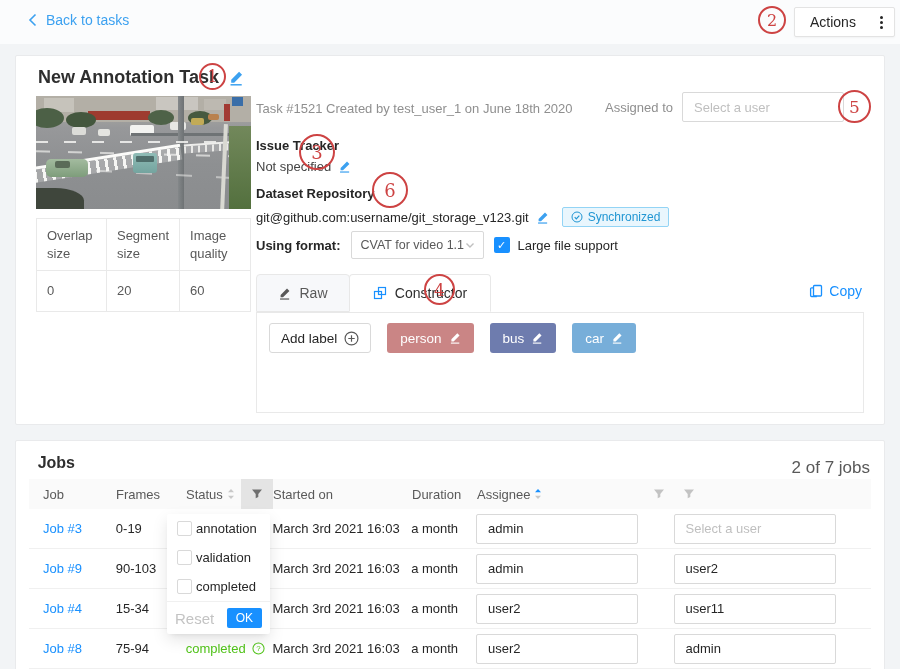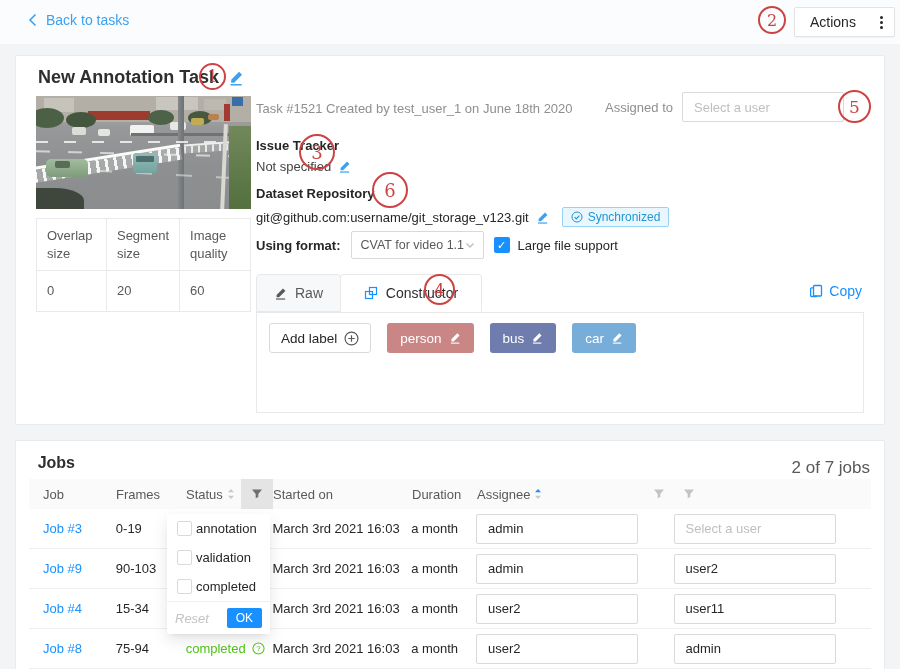--- a/index.html
+++ b/index.html
@@ -59,21 +59,21 @@
                    align-items:center; justify-content:space-between; padding:0 8px 0 9px; font-size:12.5px;
                    color:#595959; cursor:pointer; background:#fff; }
   .cbx-on { width:16px; height:16px; background:#1890ff; border-radius:2px; color:#fff; font-size:11px;
             display:flex; align-items:center; justify-content:center; cursor:pointer; }
   .cbx-label { font-size:13px; color:#262626; margin-left:-2px; }
 
   .tabbar { position:absolute; left:0; top:179px; right:0; height:38px; border-bottom:1px solid #e8e8e8;
             display:flex; align-items:flex-end; }
   .tab { height:38px; display:flex; align-items:center; justify-content:center; gap:8px; font-size:14px;
          border:1px solid #e8e8e8; border-radius:4px 4px 0 0; cursor:pointer; }
-  .tab-raw { width:85px; background:#f7f8fa; color:#595959; border-bottom:1px solid #e8e8e8; }
+  .tab-raw { width:94px; background:#f7f8fa; color:#595959; border-bottom:1px solid #e8e8e8; }
   .tab-constructor { width:142px; background:#fff; color:#2e2e2e; border-bottom:1px solid #fff; margin-left:-1px; }
   .tab-copy { position:absolute; right:2px; top:8px; display:flex; align-items:center; gap:6px;
               color:#1890ff; font-size:14px; cursor:pointer; }
 
   .tabcontent { position:absolute; left:0; top:217px; right:0; height:100px; border:1px solid #e9e9e9;
                 border-top:none; background:#fff; padding:10px 12px; display:flex; gap:16px; align-items:flex-start; }
   .add-label-btn { height:30px; background:#fff; border:1px solid #d9d9d9; border-radius:3px; display:flex;
                    align-items:center; gap:7px; padding:0 11px; font-size:13.5px; color:#262626; cursor:pointer; }
   .chip { height:30px; border-radius:3px; display:flex; align-items:center; gap:7px; padding:0 13px;
           color:#fff; font-size:13.5px; cursor:pointer; }
@@ -97,21 +97,21 @@
   .job-link { color:#1890ff; cursor:pointer; }
   .status-completed { color:#52c41a; display:flex; align-items:center; gap:6px; white-space:nowrap; }
 
   
   .filter-dd { position:absolute; left:167px; top:514px; width:103px; background:#fff; border-radius:2px;
                box-shadow:0 3px 6px -4px rgba(0,0,0,.14), 0 6px 16px rgba(0,0,0,.1); z-index:20; }
   .fd-item { display:flex; align-items:center; gap:4px; padding:7px 10px; font-size:13px; color:#262626; cursor:pointer; }
   .cbx-off { width:15px; height:15px; border:1px solid #d9d9d9; border-radius:2px; background:#fff; flex:0 0 auto; }
   .fd-footer { border-top:1px solid #f0f0f0; display:flex; align-items:center; justify-content:space-between;
                padding:6px 8px; }
-  .fd-reset { font-size:13px; color:#c3c3c3; cursor:pointer;font-style:italic; }
+  .fd-reset { font-size:15px; color:#c3c3c3; cursor:pointer; }
   .fd-ok { background:#1890ff; color:#fff; font-size:12px; border:none; border-radius:2px; padding:3px 9px; cursor:pointer; }
 
   
   .callout { position:absolute; border:2px solid #cd4343; border-radius:50%; color:#cd4343;
              display:flex; align-items:center; justify-content:center; font-size:16px; z-index:30;
              font-family:"DejaVu Serif", serif; }
   .co1{left:199px; top:63px;  width:27px; height:27px;}
   .co2{left:758px; top:6px;   width:28px; height:28px;}
   .co3{left:299px; top:134px; width:36px; height:36px; font-size:18px;}
   .co4{left:424px; top:274px; width:31px; height:31px; font-size:17px;}

